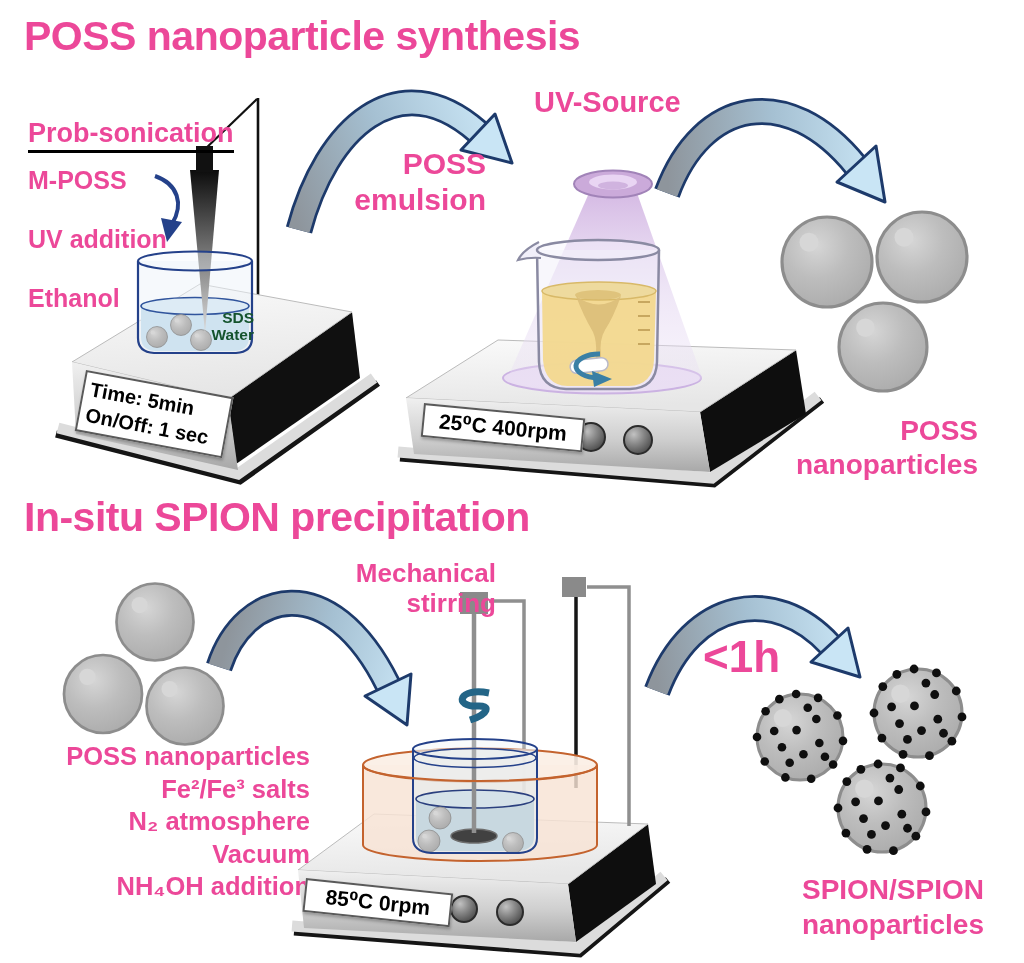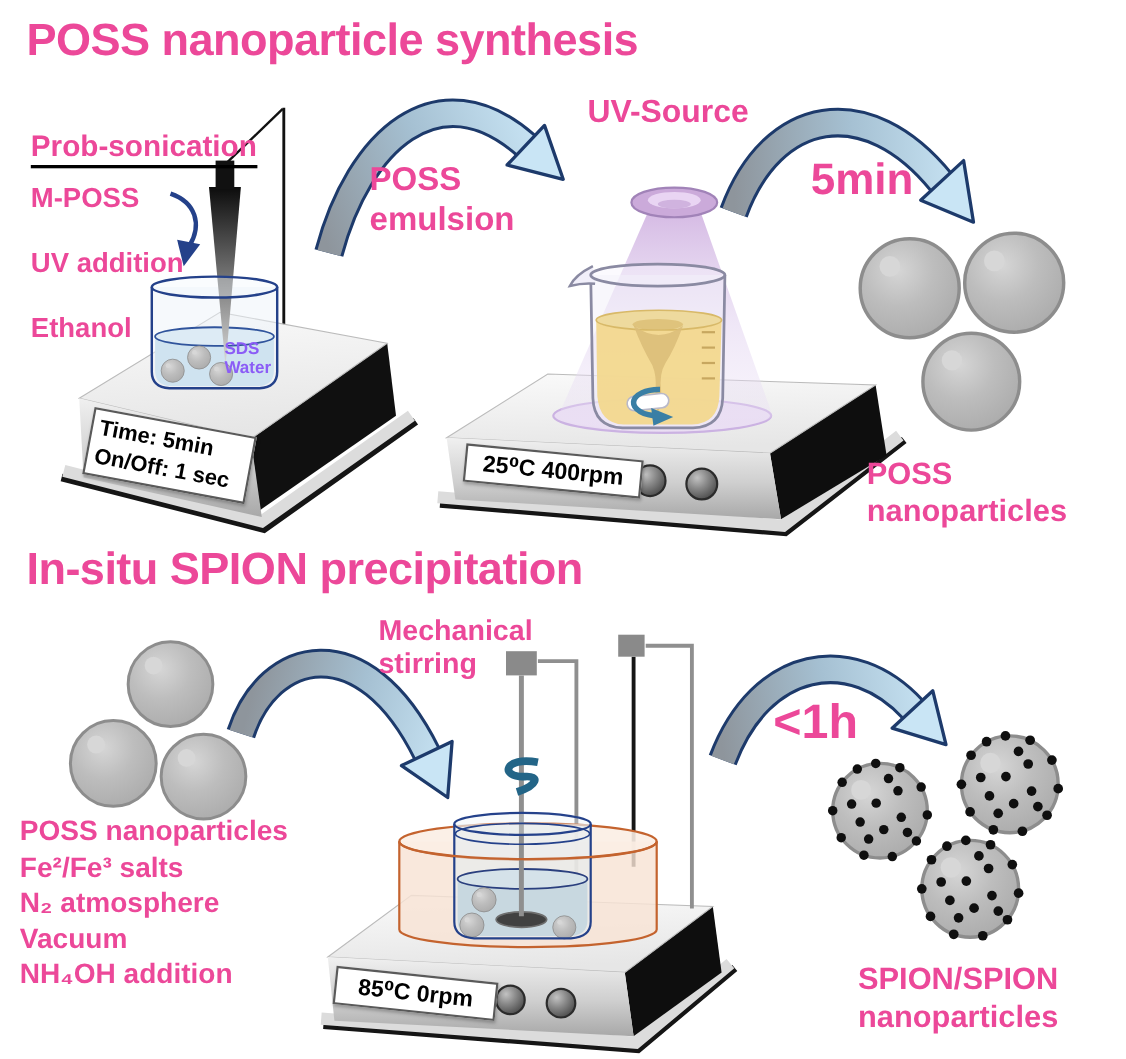--- a/index.html
+++ b/index.html
@@ -4,21 +4,21 @@
 <style>
   html,body{margin:0;padding:0;background:#fff;}
   .stage{position:relative;width:1024px;height:963px;background:#fff;overflow:hidden;
          font-family:"Liberation Sans","DejaVu Sans",sans-serif;color:#111;}
   .stage svg.scene{position:absolute;left:0;top:0;}
   .t{position:absolute;font-weight:800;color:#ec4899;white-space:pre-line;}
   .title{font-size:41px;letter-spacing:-0.5px;}
   .method{font-size:27px;border-bottom:3.5px solid #000;padding-bottom:1px;display:inline-block;}
   .reagents{top:136px;left:28px;font-size:25px;font-weight:700;}
   .reagents div{line-height:30px;}
-  .center{text-align:left;}
+  .center{text-align:right;}
   .plate-label{position:absolute;background:#fff;border:2px solid #5a5a5a;color:#000;
                font-weight:800;text-align:center;transform-origin:left top;box-shadow:1px 2px 3px rgba(0,0,0,.25);}
   
   .navy-stroke{stroke:var(--navy);}
   .arrow-under{fill:none;stroke:var(--arrow-outline);stroke-width:27px;}
   .arrow-band{fill:none;stroke-width:21.5px;}
   .arrow-head{fill:var(--arrow-head-fill);stroke:var(--arrow-outline);stroke-width:3px;stroke-linejoin:round;}
   .ag-tail{stop-color:var(--arrow-tail);}
   .ag-mid{stop-color:var(--arrow-mid);}
   .ag-head{stop-color:var(--arrow-head-fill);}
@@ -269,32 +269,31 @@
 
 <div class="t" style="left:28px;top:100px;">
   <span class="method">Prob-sonication</span>
 </div>
 <div class="t reagents">
   <div>M-POSS</div>
   <div>UV addition</div>
   <div>Ethanol</div>
 </div>
 
-<div class="t center" style="left:204px;top:310px;width:50px;font-size:15.5px;line-height:16.5px;color:#8b5cf6;">SDS
+<div class="t center" style="left:204px;top:310px;width:50px;font-size:15.5px;line-height:16.5px;color:#14532d;">SDS
 Water</div>
 
 <div class="plate-label" style="left:86px;top:370px;width:134px;padding:3px 6px;font-size:20px;line-height:26px;transform:rotate(10.5deg);white-space:pre-line;text-align:left;">Time: 5min
 On/Off: 1 sec</div>
 
 <div class="t center" style="left:336px;top:146px;width:150px;font-size:30px;line-height:36px;">POSS
 emulsion</div>
 
 <div class="t" style="left:510px;top:86px;font-size:29px;margin-left:24px;">UV-Source</div>
 
-<div class="t" style="left:737px;top:141px;font-size:40px;">5min</div>
 
 <div class="plate-label" style="left:424px;top:403px;width:148px;padding:3px 5px;font-size:21px;transform:rotate(5.5deg);">25⁰C 400rpm</div>
 
 <div class="t center" style="left:788px;top:414px;width:190px;font-size:28px;line-height:34px;">POSS
 nanoparticles</div>
 
 <div class="t title" style="left:24px;top:494px;">In-situ SPION precipitation</div>
 
 <div class="t center" style="left:320px;top:558px;width:152px;font-size:26px;line-height:30px;margin-left:24px;">Mechanical
 stirring</div>

